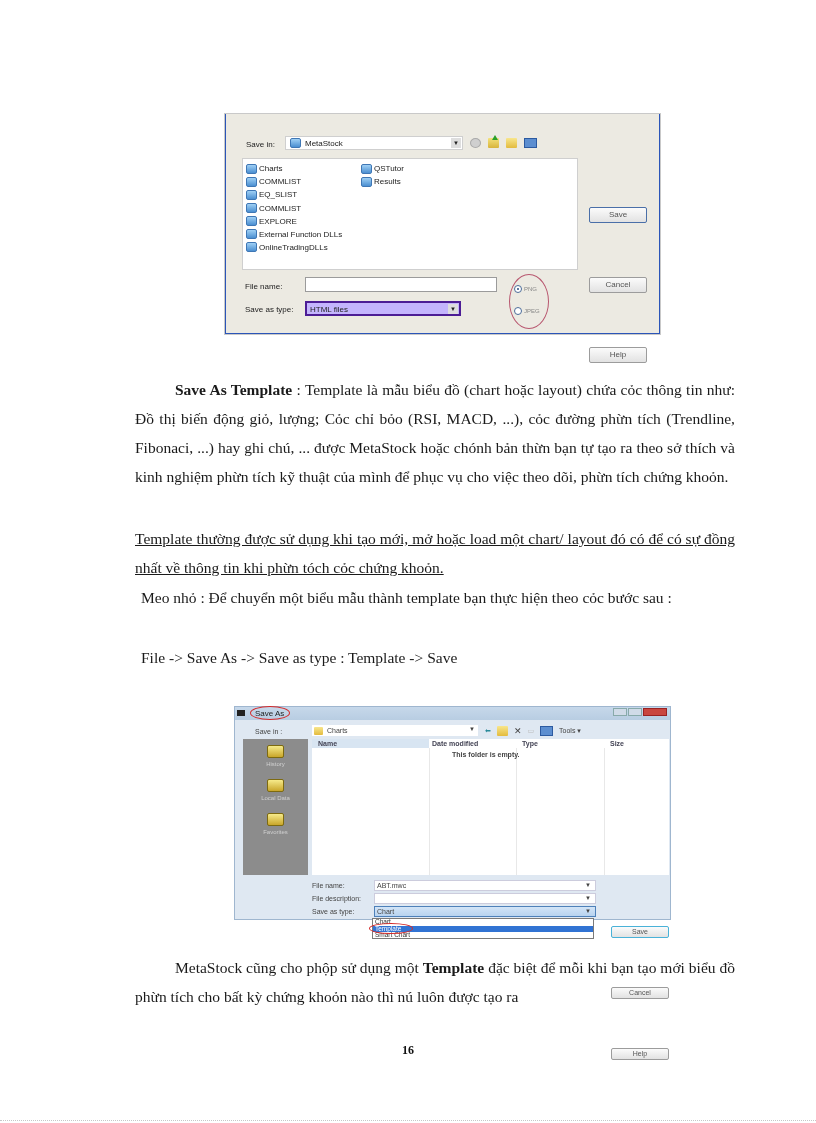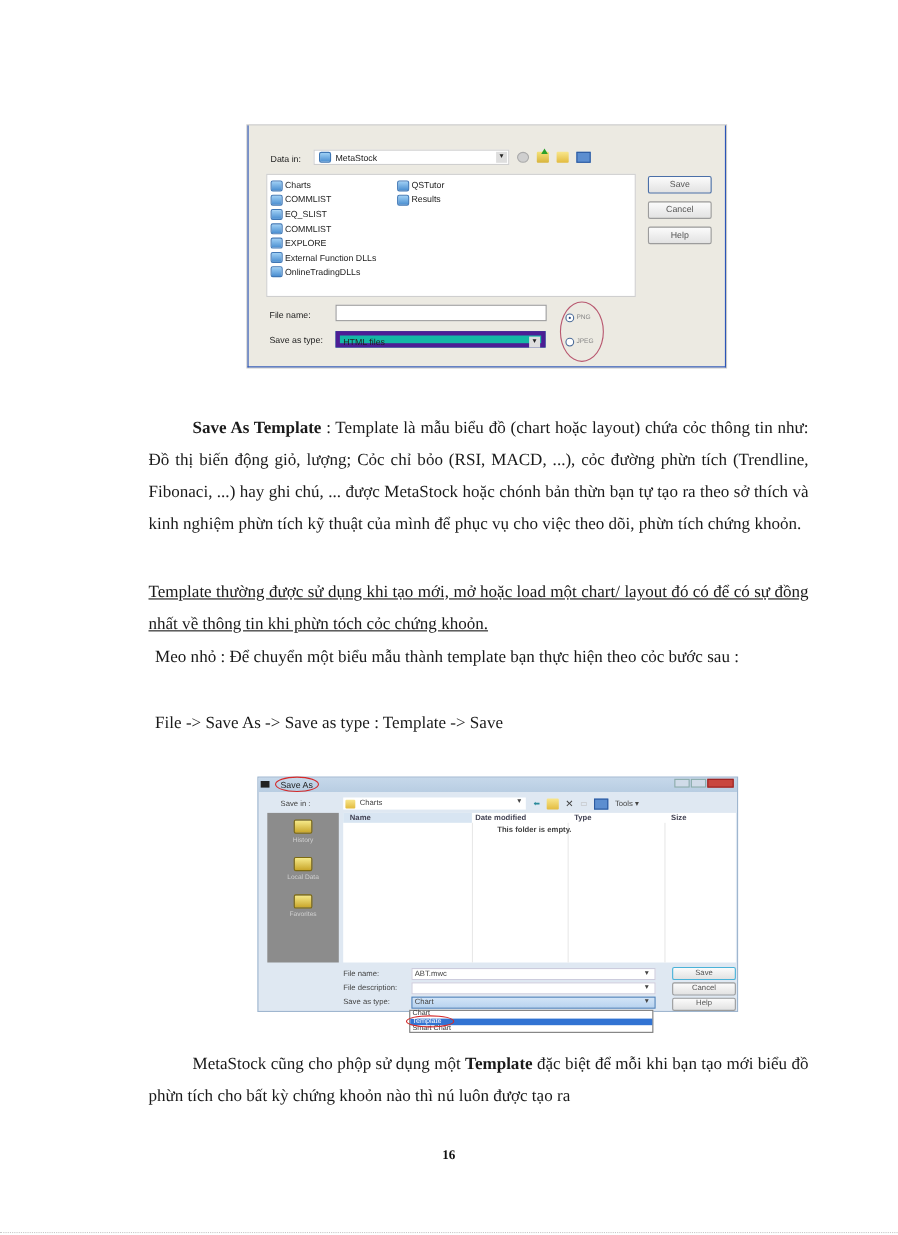--- a/index.html
+++ b/index.html
@@ -19,26 +19,26 @@
   .ico-back { border-radius: 50%; background: #cfcfcf; border: 1px solid #aaa; }
   .ico-up { background: linear-gradient(#f4e27a, #d8b43c); border-radius: 1px; position: relative; }
   .ico-up::after { content: ""; position: absolute; left: 4px; top: -3px; border-left: 3px solid transparent; border-right: 3px solid transparent; border-bottom: 5px solid #2aa02a; }
   .ico-newfolder { background: linear-gradient(#f8e68c, #e3bb3e); border-radius: 1px; }
   .ico-views { background: #5c8ed0; border: 1px solid #2c5aa0; width: 13px; }
   .dlg1 .filelist { position: absolute; left: 16px; top: 44px; width: 336px; height: 112px; background: #fff; border: 1px solid #cfcfcf; }
   .dlg1 .col { position: absolute; top: 4px; display: flex; flex-direction: column; gap: 1.6px; }
   .dlg1 .col1 { left: 3px; } .dlg1 .col2 { left: 118px; text-align: right; }
   .dlg1 .fitem { display: flex; align-items: center; gap: 2px; height: 11.5px; white-space: nowrap; }
   .dlg1 .side-btns { position: absolute; left: 363px; top: 46px; display: flex; flex-direction: column; gap: 7px; }
-  .btn { width: 58px; height: 16px; background: linear-gradient(#fbfbfb, #e2e2e2); border: 1px solid #9c9c9c; border-radius: 2px; text-align: center; line-height: 14px; color: #555; font-size: 8px; }
+  .btn { width: 58px; height: 16px; background: linear-gradient(#fbfbfb, #e2e2e2); border: 1px solid #9c9c9c; border-radius: 2px; text-align: center; line-height: 14px; color: #555; font-size: 8px; margin-top: 47px; }
   .btn.default { border-color: #4a6fa8; }
   .dlg1 .fn-label { position: absolute; left: 19px; top: 168px; }
   .dlg1 .fn-input { position: absolute; left: 79px; top: 163px; width: 192px; height: 15px; background: #fff; border: 1px solid #9b9b9b; }
   .dlg1 .type-label { position: absolute; left: 19px; top: 191px; }
-  .dlg1 .type-combo { position: absolute; left: 79px; top: 187px; width: 191px; height: 15px; background: #14b8a6; border: 4px solid #4c1d95; padding-left: 3px; line-height: 13px; }
+  .dlg1 .type-combo { position: absolute; left: 79px; top: 187px; width: 156px; height: 15px; background: #c4b5fd; border: 2px solid #4c1d95; padding-left: 3px; line-height: 13px; }
   .dlg1 .radio-grp { position: absolute; left: 285px; top: 160px; width: 40px; height: 54px; }
   .dlg1 .radio-ring { position: absolute; left: -2px; top: 0; width: 40px; height: 55px; border: 1px solid #b8576f; border-radius: 50%; }
   .radio { position: absolute; left: 3px; display: flex; align-items: center; gap: 2px; font-size: 6px; color: #888; }
   .radio .dot { width: 8px; height: 8px; border-radius: 50%; border: 1px solid #4b6b98; background: #fff; position: relative; }
   .radio .dot.on::after { content: ""; position: absolute; left: 2px; top: 2px; width: 2px; height: 2px; border-radius: 50%; background: #2a4c80; }
 
   
   .para { position: absolute; left: 135px; width: 600px; font-size: 15.5px; line-height: 29px; text-align: justify; color: #1a1a1a; }
   .para b { font-weight: bold; }
   .indent { text-indent: 40px; }
@@ -82,21 +82,21 @@
   .dropdown .opt.hl { background: #3173d3; color: #fff; }
   .dropdown .ring { position: absolute; left: -4px; top: 4px; width: 44px; height: 11px; border: 1.3px solid #d42a2a; border-radius: 50%; }
 
   .page-num { position: absolute; left: 0; top: 1043px; width: 100%; text-align: center; font-size: 12px; font-weight: bold; font-family: "Liberation Serif", serif; }
   .page-edge { position: absolute; left: 0; top: 1120px; width: 816px; border-top: 1px dotted #c8c8c8; }
 </style>
 </head>
 <body>
 
 <div class="dlg1">
-  <span class="savein-label">Data in:</span>
+  <span class="savein-label">Save in:</span>
   <div class="savein-combo">
     <span class="ico ico-folder"></span>
     <span>MetaStock</span>
     <span class="combo-arrow">▼</span>
   </div>
   <div class="tb-icons">
     <span class="ico ico-back"></span>
     <span class="ico ico-up"></span>
     <span class="ico ico-newfolder"></span>
     <span class="ico ico-views"></span>

